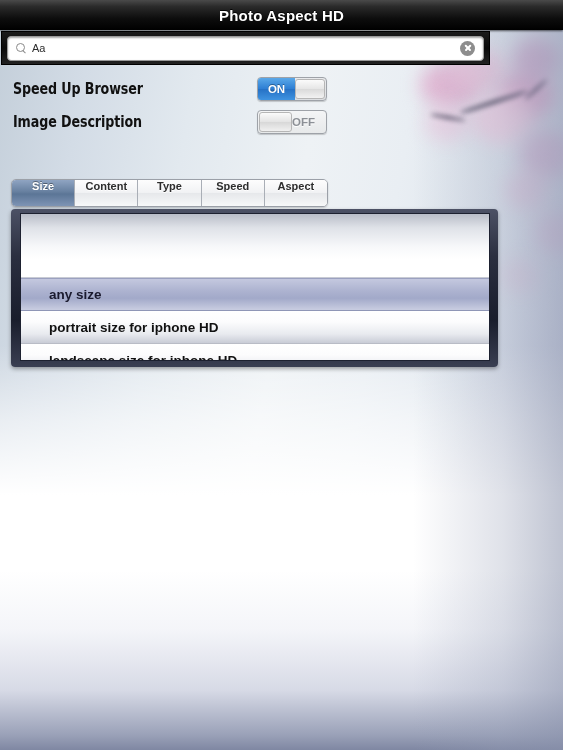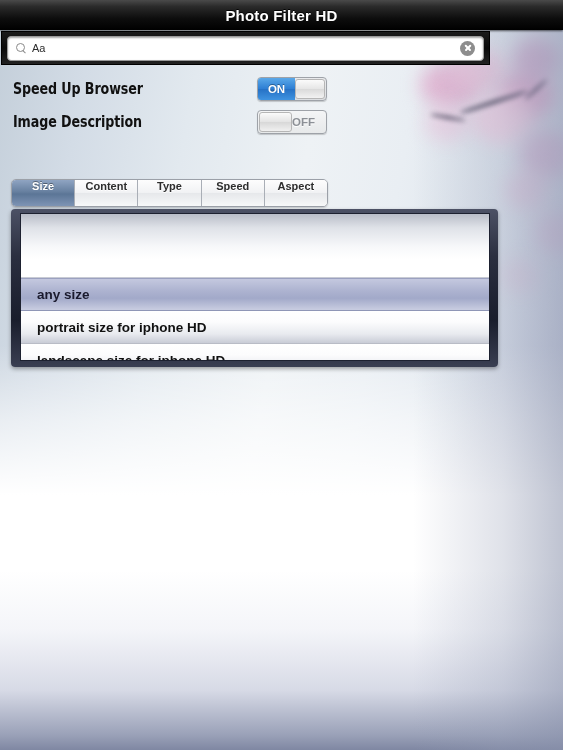--- a/index.html
+++ b/index.html
@@ -203,21 +203,21 @@
     overflow:hidden;
     display:flex; flex-direction:column;
   }
   .row-blank {
     height:63px; flex:0 0 auto;
     background: linear-gradient(180deg,#b9bdc8 0%,#dfe2e8 22%,#f7f8fa 52%,#ffffff 72%,#ffffff 100%);
     border-bottom:1px solid #c8cbd4;
   }
   .lrow {
     flex:0 0 auto; height:33px;
-    display:flex; align-items:center; padding-left:16px;
+    display:flex; align-items:center; padding-left:28px;
     font-size:13.5px; font-weight:bold; color:#111111;
     cursor:pointer; box-sizing:border-box;
   }
   .lrow.normal {
     background: linear-gradient(180deg,#ffffff 0%,#fcfcfd 34%,#e8eaef 72%,#c9ccd6 100%);
     border-bottom:1px solid #b9bcc6;
   }
   .lrow.selected {
     background: linear-gradient(180deg,#c4c8df 0%,#adb3d0 38%,#a2a9c9 62%,#c9cde1 100%);
     border-top:1px solid #9ba1c0;
@@ -245,21 +245,21 @@
     <div class="blossom" style="left:500px; top:258px; width:40px; height:36px; background:rgba(226,192,216,.35);"></div>
 
     <div class="branch" style="left:458px; top:100px; width:72px; height:4px; transform:rotate(-18deg);"></div>
     <div class="branch" style="left:430px; top:116px; width:36px; height:3px; transform:rotate(10deg);"></div>
     <div class="branch" style="left:521px; top:88px;  width:30px; height:3px; transform:rotate(-42deg);"></div>
 
     <div class="bg-right-shade"></div>
   </div>
 
   <div class="titlebar">
-    <div class="titlebar-text">Photo Filter HD</div>
+    <div class="titlebar-text">Photo Aspect HD</div>
   </div>
 
   <div class="searchbar">
     <div class="searchfield">
       <span class="search-icon"></span>
       <span class="search-text">Aa</span>
       <span class="clear-btn"></span>
     </div>
   </div>
 

